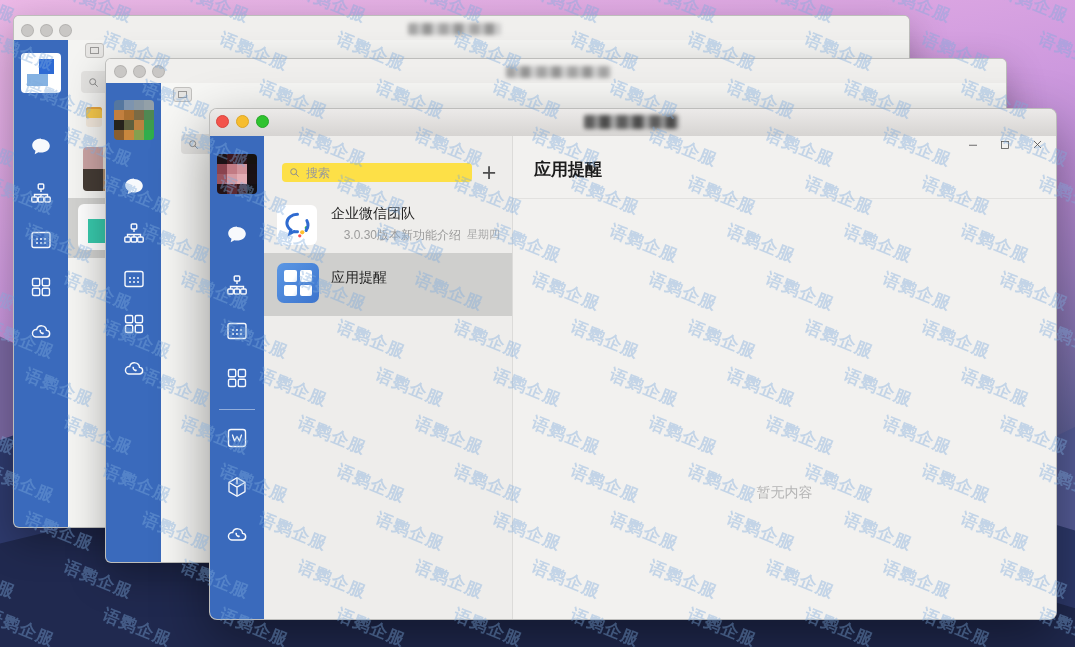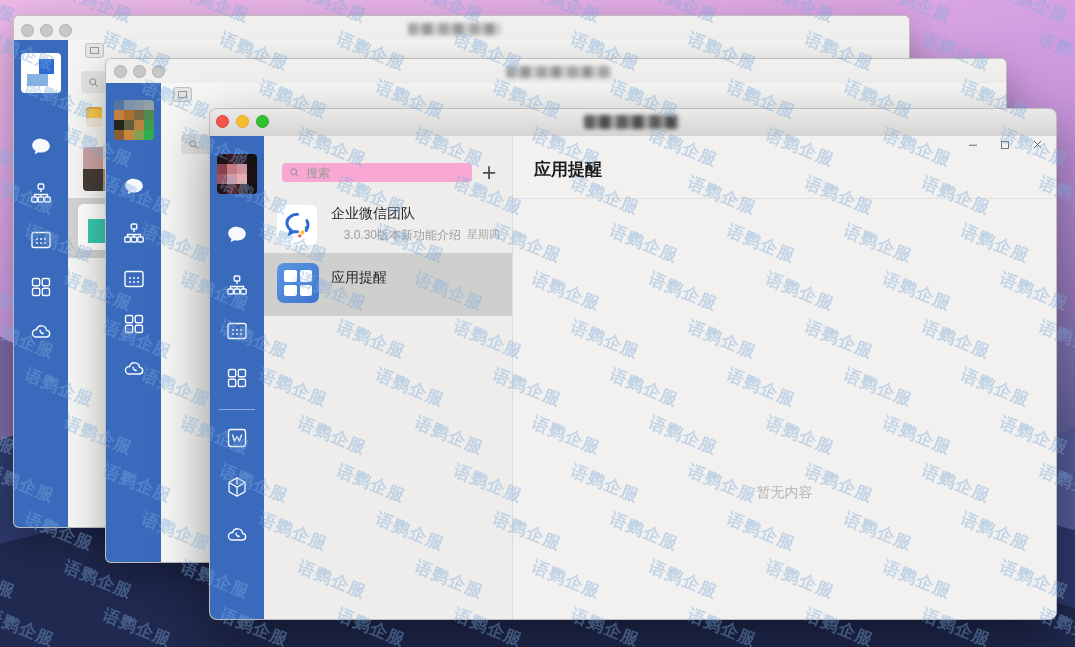--- a/index.html
+++ b/index.html
@@ -55,21 +55,21 @@
   
   .win3{left:209px;top:108px;width:848px;height:512px;border-radius:8px;box-shadow:0 20px 55px rgba(0,0,0,.42);}
   .win3 .tbar{height:27px;background:linear-gradient(#eceae9,#d6d4d2);border-bottom:1px solid #b9b7b5;}
   .win3 .lights{top:6px;left:6px;gap:7px;}
   .l-red{background:#f3544c!important;border-color:#d8453e!important;}
   .l-yel{background:#f6bd2f!important;border-color:#dda625!important;}
   .l-grn{background:#2fc32f!important;border-color:#27a62a!important;}
   .win3 .body{position:absolute;left:0;top:27px;right:0;bottom:0;}
   .win3 .sbar{top:27px;}
   .chatpanel{position:absolute;left:54px;top:0;width:248px;bottom:0;background:#eeedeb;border-right:1px solid #dcdbd9;box-sizing:content-box;}
-  .searchinput{position:absolute;left:18px;top:27px;width:190px;height:19px;background:#f9a8d4;border:none;border-radius:4px;
+  .searchinput{position:absolute;left:18px;top:27px;width:190px;height:19px;background:#fde047;border:none;border-radius:4px;
      font-size:12px;color:#555;padding:0 6px 0 24px;box-sizing:border-box;font-family:inherit;outline:none;}
   .searchinput::placeholder{color:#9a9a9a;}
   .sch-ic{position:absolute;left:24px;top:30px;color:#8d8d8d;pointer-events:none;}
   .plusbtn{position:absolute;right:10px;top:22px;width:26px;height:28px;border:none;background:transparent;
      font-size:25px;font-weight:200;color:#4f4f4f;line-height:26px;cursor:pointer;padding:0;}
   .chatitem{position:absolute;left:0;width:100%;box-sizing:border-box;}
   .ci1{top:61px;height:56px;}
   .ci2{top:117px;height:63px;background:#cfcfcd;}
   .appico{position:absolute;left:13px;top:8px;width:40px;height:40px;border-radius:6px;background:#fff;
           display:flex;align-items:center;justify-content:center;}

